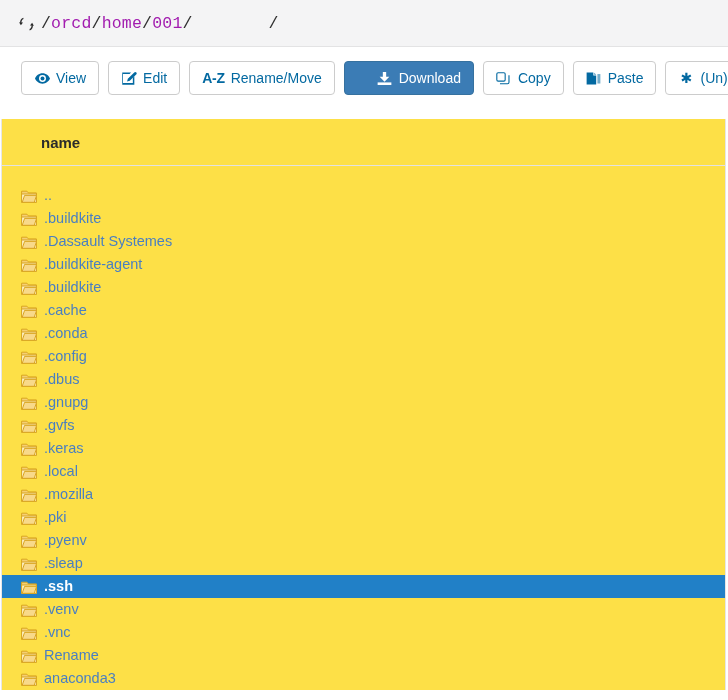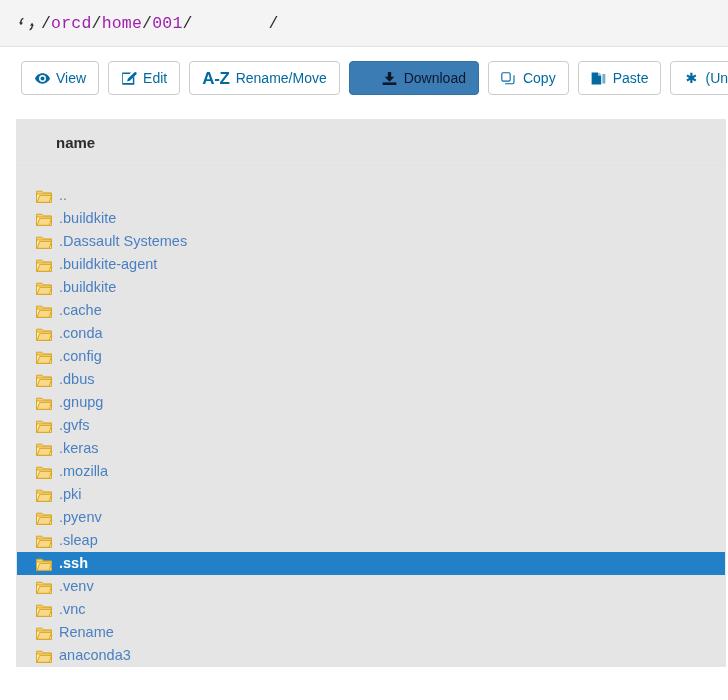--- a/index.html
+++ b/index.html
@@ -83,50 +83,50 @@
     font-family: "Liberation Sans", sans-serif;
     font-size: 14px;
     line-height: 1;
     color: #0369a1;
     cursor: pointer;
     white-space: nowrap;
   }
   .btn.primary {
     background: #3b7cb5;
     border-color: #36719f;
-    color: #0f172a;
+    color: #ffffff;
     padding-left: 32px;
   }
   .btn-ico {
     display: inline-flex;
     align-items: center;
     justify-content: center;
     flex: 0 0 auto;
     width: 16px;
     height: 14px;
   }
   .btn-ico svg { display: block; }
   .ico-az {
-    font-size: 17px;
+    font-size: 14px;
     font-weight: bold;
     letter-spacing: -0.3px;
     width: auto;
     font-family: "Liberation Sans", sans-serif;
   }
   .ico-star {
     font-size: 14px;
     line-height: 1;
   }
 
   
   .table-wrap {
-    margin: 10px 2px 0 16px;
+    margin: 10px 2px 0 1px;
     border-left: 1px solid #e6e6e6;
     border-right: 1px solid #e6e6e6;
-    background: #e5e5e5;
+    background: #fde047;
   }
   .table-head {
     height: 47px;
     display: flex;
     align-items: center;
     padding-left: 39px;
     border-bottom: 1px solid #e2e2e2;
     box-sizing: border-box;
   }
   .th-name {
@@ -385,20 +385,30 @@
         <span class="file-name">.keras</span>
       </div>
       <div class="file-row">
         <span class="folder-icon">
           <svg viewBox="0 0 16 14" width="16" height="14" aria-hidden="true">
             <path d="M0.6 2.2h5.3l1.5 1.7h8.0v9.4H0.6z" fill="#f5cf74" stroke="#d9a520" stroke-width="1"></path>
             <path d="M0.6 5.0h14.8v8.3H0.6z" fill="#fdf1c8" stroke="#d9a520" stroke-width="1"></path>
             <path d="M1.2 13.3 3.6 6.4h12.0l-2.4 6.9z" fill="#f8d98a" stroke="#d9a520" stroke-width="1"></path>
           </svg>
         </span>
+        <span class="file-name">.local</span>
+      </div>
+      <div class="file-row">
+        <span class="folder-icon">
+          <svg viewBox="0 0 16 14" width="16" height="14" aria-hidden="true">
+            <path d="M0.6 2.2h5.3l1.5 1.7h8.0v9.4H0.6z" fill="#f5cf74" stroke="#d9a520" stroke-width="1"></path>
+            <path d="M0.6 5.0h14.8v8.3H0.6z" fill="#fdf1c8" stroke="#d9a520" stroke-width="1"></path>
+            <path d="M1.2 13.3 3.6 6.4h12.0l-2.4 6.9z" fill="#f8d98a" stroke="#d9a520" stroke-width="1"></path>
+          </svg>
+        </span>
         <span class="file-name">.mozilla</span>
       </div>
       <div class="file-row">
         <span class="folder-icon">
           <svg viewBox="0 0 16 14" width="16" height="14" aria-hidden="true">
             <path d="M0.6 2.2h5.3l1.5 1.7h8.0v9.4H0.6z" fill="#f5cf74" stroke="#d9a520" stroke-width="1"></path>
             <path d="M0.6 5.0h14.8v8.3H0.6z" fill="#fdf1c8" stroke="#d9a520" stroke-width="1"></path>
             <path d="M1.2 13.3 3.6 6.4h12.0l-2.4 6.9z" fill="#f8d98a" stroke="#d9a520" stroke-width="1"></path>
           </svg>
         </span>

